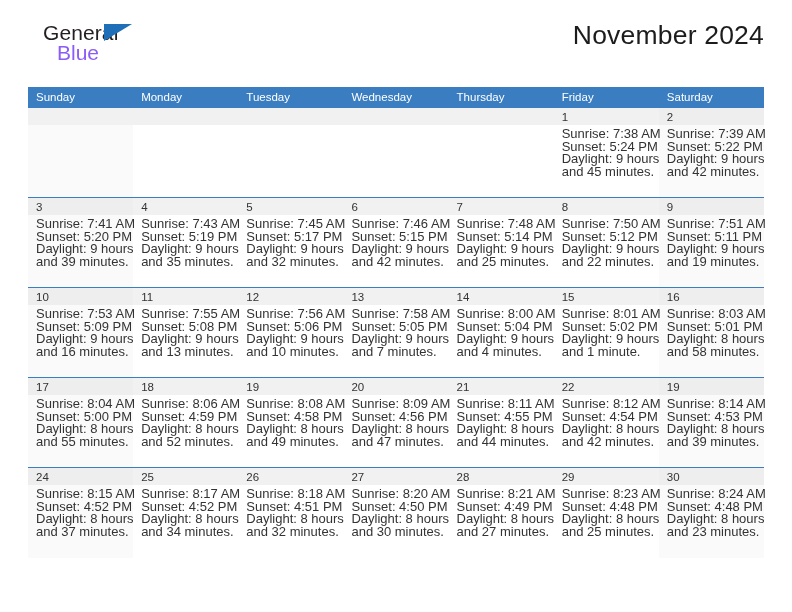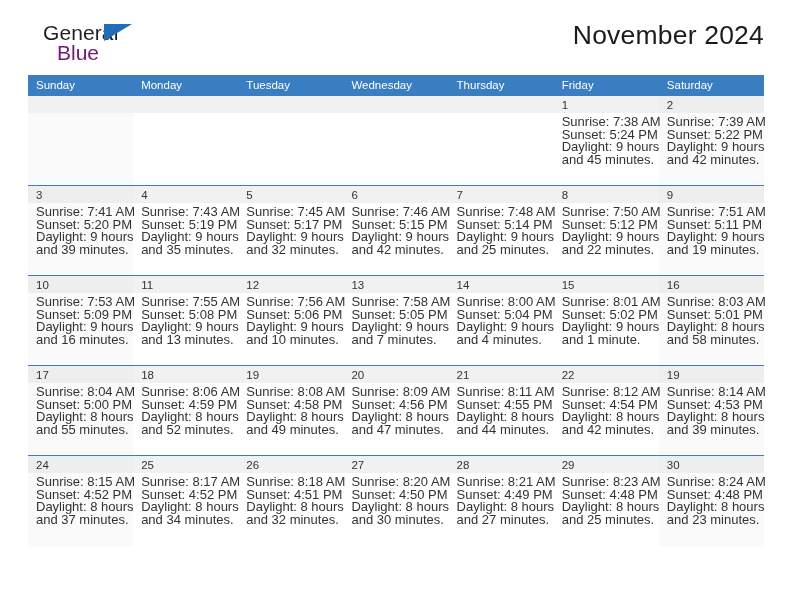--- a/index.html
+++ b/index.html
@@ -43,21 +43,21 @@
     top: 0;
     font-size: 21px;
     letter-spacing: .1px;
     color: #231f20;
   }
   .logo-blue {
     position: absolute;
     left: 29px;
     top: 20px;
     font-size: 21px;
-    color: #701a75;
+    color: #8b5cf6;
   }
   .logo-tri {
     position: absolute;
     left: 76px;
     top: 2px;
     width: 0;
     height: 0;
     border-left: 28px solid #1f6fb8;
     border-bottom: 17px solid transparent;
   }
@@ -77,21 +77,21 @@
     color: #1c1c1c;
     margin-top: 8px;
     line-height: 1.1;
   }
 
   
   .cal {
     width: 736px;
     border-collapse: collapse;
     table-layout: fixed;
-    margin-top: 3px;
+    margin-top: 15px;
   }
   .cal th {
     background: #3a7dc0;
     color: #ffffff;
     font-size: 11.5px;
     font-weight: normal;
     text-align: left;
     padding: 4px 0 4px 8px;
     height: 19px;
     box-sizing: border-box;

